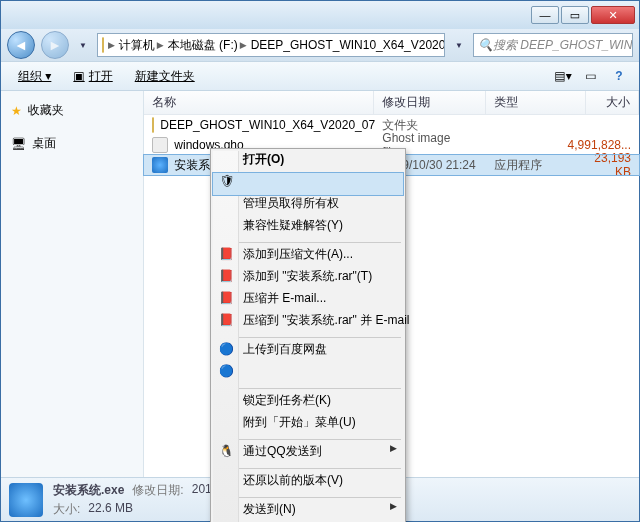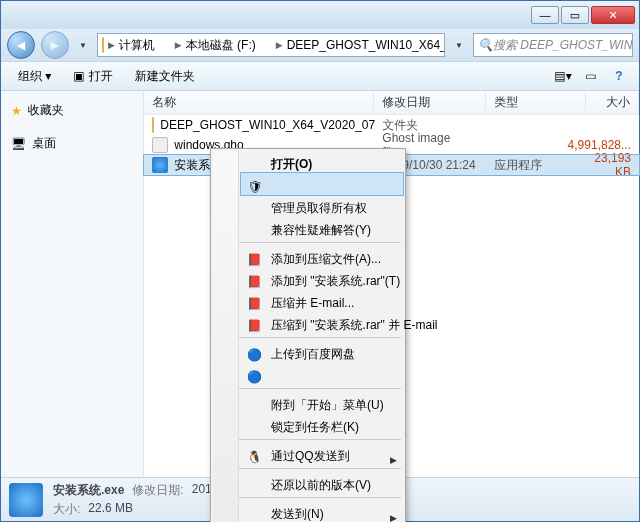--- a/index.html
+++ b/index.html
@@ -9,26 +9,26 @@
 
 .titlebar { height: 28px; background: linear-gradient(#e7f1fa,#cadff0); display: flex; align-items: center; justify-content: flex-end; padding: 0 4px; gap: 2px; }
 .titlebar button { width: 28px; height: 18px; border: 1px solid #7a9ab5; background: linear-gradient(#f3f8fc,#d5e4f0); border-radius: 2px; font-size: 11px; line-height: 14px; }
 .titlebar .close { background: linear-gradient(#e77,#c33); color: #fff; border-color: #a33; width: 44px; }
 
 .navbar { height: 32px; display: flex; align-items: center; padding: 2px 6px; gap: 6px; background: linear-gradient(#e3eef8,#d2e2ef); }
 .navbtn { width: 28px; height: 28px; border-radius: 14px; background: radial-gradient(circle at 30% 30%, #bfe1ff, #4b8dc8); border: 1px solid #3a6ea5; color: #fff; display: flex; align-items: center; justify-content: center; font-size: 14px; }
 .navbtn.fwd { opacity: .5; }
 .dropdown-arrow { font-size: 8px; color: #335; padding: 0 4px; }
 .addrbar { flex: 1; height: 24px; background: #fff; border: 1px solid #8faac2; display: flex; align-items: center; padding: 0 4px; gap: 4px; overflow: hidden; }
-.addrbar .crumb { display: flex; align-items: center; gap: 20px; white-space: nowrap; justify-content: center; }
+.addrbar .crumb { display: flex; align-items: center; gap: 2px; white-space: nowrap; justify-content: center; }
 .addrbar .sep { font-size: 9px; color: #666; }
 .searchbar { width: 160px; height: 24px; background: #fff; border: 1px solid #8faac2; display: flex; align-items: center; padding: 0 4px; color: #888; font-style: italic; overflow: hidden; white-space: nowrap; }
 
 .toolbar { height: 30px; background: linear-gradient(#f5fafd,#e1edf6); border-top: 1px solid #c4d6e4; border-bottom: 1px solid #c4d6e4; display: flex; align-items: center; padding: 0 8px; gap: 4px; }
-.toolbar .tbtn { padding: 3px 8px; border: 1px solid transparent; border-radius: 2px; display: flex; align-items: center; gap: 4px; }
+.toolbar .tbtn { padding: 3px 8px; border: 1px solid transparent; border-radius: 2px; display: flex; align-items: center; gap: 4px; text-decoration: underline; }
 .toolbar .spacer { flex: 1; }
 .toolbar .iconbtn { width: 24px; height: 22px; border: 1px solid transparent; display: flex; align-items: center; justify-content: center; }
 
 .body { flex: 1; display: flex; background: #fff; }
 .sidebar { width: 170px; background: #f4f8fb; border-right: 1px solid #d9e4ec; padding: 8px 6px; }
 .sidebar .item { display: flex; align-items: center; gap: 6px; padding: 3px 4px; }
 .sidebar .star { color: #f5b015; }
 
 .list { flex: 1; position: relative; }
 .colheaders { height: 24px; display: flex; align-items: center; border-bottom: 1px solid #e3e9ef; background: linear-gradient(#fcfdfe,#f0f4f8); }
@@ -44,21 +44,21 @@
 .ficon.gho { background: #eee; border: 1px solid #bbb; border-radius: 2px; }
 .ficon.exe { background: radial-gradient(circle,#5cb3ff,#1e6fc2); border-radius: 2px; }
 
 .statusbar { height: 44px; background: linear-gradient(#eef5fb,#dce9f4); border-top: 1px solid #c4d6e4; display: flex; align-items: center; padding: 4px 8px; gap: 10px; }
 .statusbar .bigicon { width: 34px; height: 34px; background: radial-gradient(circle,#6fc0ff,#1e6fc2); border-radius: 4px; }
 .statusbar .info { display: flex; flex-direction: column; gap: 2px; color: #445; }
 .statusbar .info .line { display: flex; gap: 8px; }
 .statusbar .info .k { color: #777; }
 
 .contextmenu { position: absolute; left: 210px; top: 148px; width: 196px; background: #f2f2f2; border: 1px solid #a7a7a7; box-shadow: 2px 3px 6px rgba(0,0,0,.3); padding: 2px; z-index: 50; }
-.contextmenu .mi { height: 22px; display: flex; align-items: flex-end; padding: 0 18px 0 30px; position: relative; white-space: nowrap; margin-left: 28px; }
+.contextmenu .mi { height: 22px; display: flex; align-items: flex-start; padding: 0 18px 0 30px; position: relative; white-space: nowrap; }
 .contextmenu .mi:hover, .contextmenu .mi.hl { background: #cfe5f6; outline: 1px solid #7bb1df; }
 .contextmenu .mi .arrow { position: absolute; right: 6px; font-size: 9px; color: #333; }
 .contextmenu .mi .micon { position: absolute; left: 6px; width: 16px; height: 16px; display: flex; align-items: center; justify-content: center; }
 .contextmenu hr { border: none; border-top: 1px solid #ccc; margin: 3px 2px; }
 .iconstrip { position: absolute; left: 2px; top: 2px; bottom: 2px; width: 26px; background: linear-gradient(#f8f8f8,#ececec); border-right: 1px solid #ddd; }
 
 .watermark { position: absolute; left: 50%; top: 50%; transform: translate(-50%,-50%); font-size: 26px; color: rgba(120,140,160,.28); font-weight: bold; pointer-events: none; z-index: 5; letter-spacing: 1px; }
 .watermark .sub { font-size: 14px; display: block; text-align: center; }
 </style>
 </head>
@@ -217,24 +217,24 @@
       <hr>
       <div class="mi">
         <span class="micon">🔵</span>
         <span>上传到百度网盘</span>
       </div>
       <div class="mi">
         <span class="micon">🔵</span>
       </div>
       <hr>
       <div class="mi">
+        <span>锁定到任务栏(K)</span>
+      </div>
+      <div class="mi">
         <span>附到「开始」菜单(U)</span>
-      </div>
-      <div class="mi">
-        <span>锁定到任务栏(K)</span>
       </div>
       <hr>
       <div class="mi">
         <span class="micon">🐧</span>
         <span>通过QQ发送到</span>
         <span class="arrow">▶</span>
       </div>
       <hr>
       <div class="mi">
         <span>还原以前的版本(V)</span>

